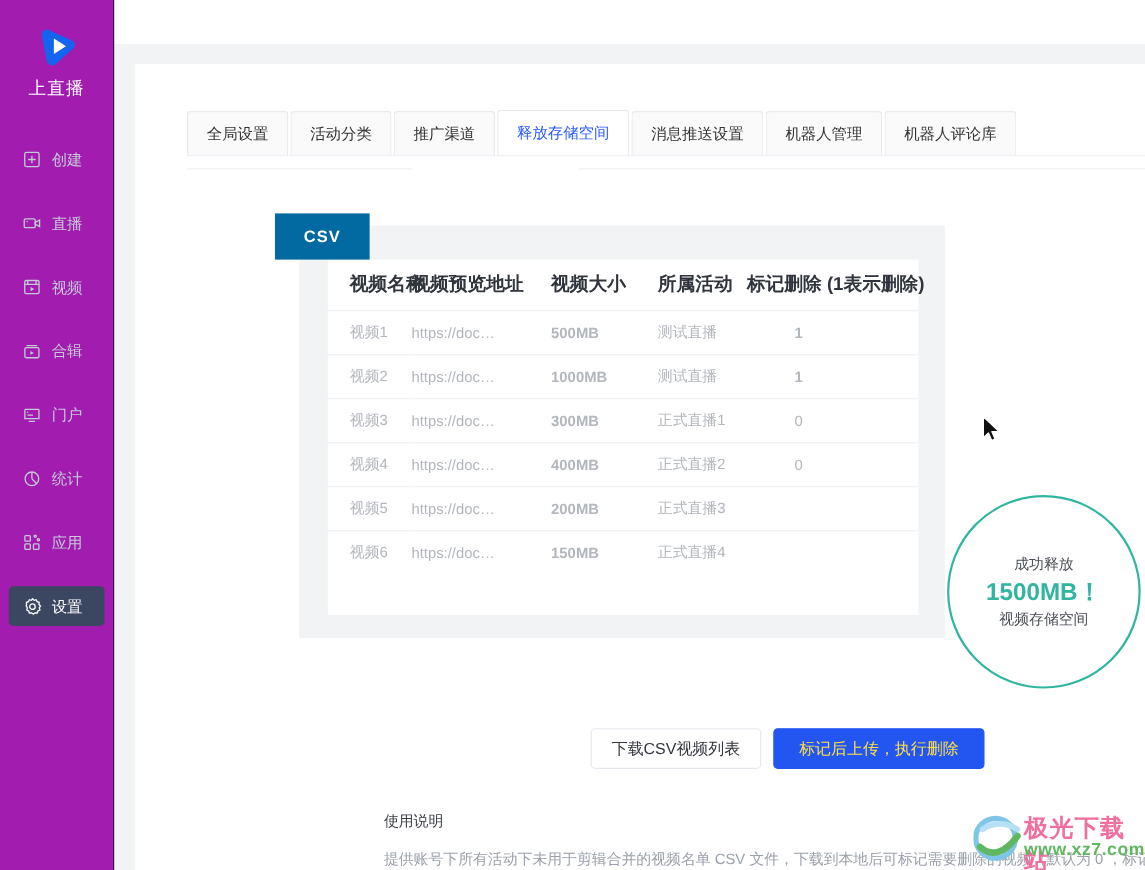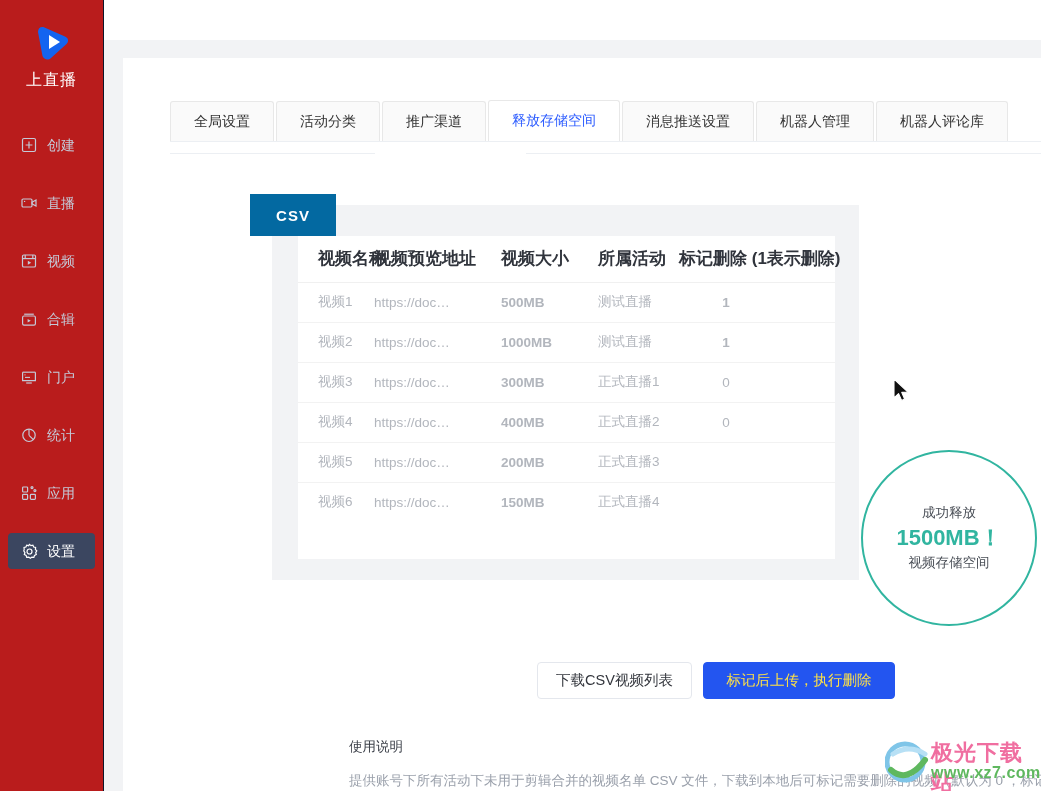--- a/index.html
+++ b/index.html
@@ -8,21 +8,21 @@
     overflow: hidden;
     font-family: "Liberation Sans", "DejaVu Sans", sans-serif;
     background: #ffffff;
   }
   #app { position: relative; width: 1041px; height: 791px; background:#ffffff; }
 
   
   .sidebar {
     position: absolute; left: 0; top: 0;
     width: 104px; height: 791px;
-    background: #b91c1c;
+    background: #a21caf;
     border-right: 1px solid #0e1629;
   }
   .logo-wrap {
     display: flex; flex-direction: column; align-items: center;
     padding-top: 22px;
   }
   .logo-mark { width: 40px; height: 40px; position: relative; }
   .logo-text {
     margin-top: 8px; color: #ffffff; font-size: 16px; letter-spacing: 1px;
   }
@@ -61,21 +61,21 @@
     background: #ffffff;
   }
 
   
   .tabs {
     position: absolute; left: 47px; top: 42px;
     display: flex; align-items: flex-end;
   }
   .tab {
     height: 40px;
-    padding: 0 23px;
+    padding: 0 17px;
     display: flex; align-items: center; justify-content: flex-end;
     background: #fafafa;
     border: 1px solid #e8e8e8;
     border-bottom: none;
     border-radius: 3px 3px 0 0;
     margin-right: 2px;
     font-size: 14px;
     color: #333333;
     cursor: pointer;
     white-space: nowrap;

